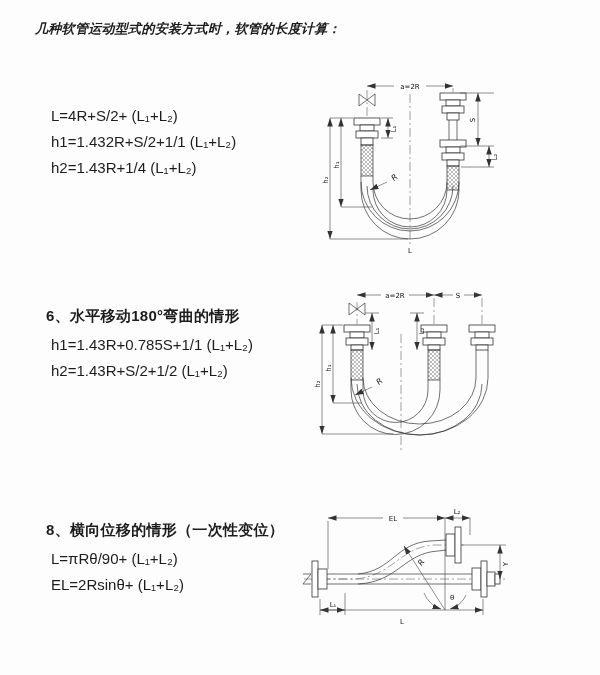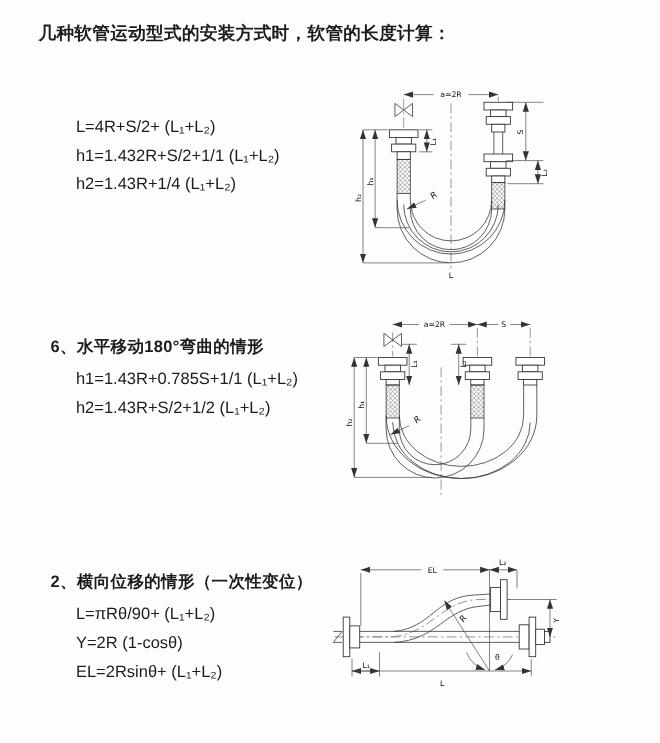--- a/index.html
+++ b/index.html
@@ -1,24 +1,24 @@
 <!DOCTYPE html>
 <html><head>
 <meta charset="utf-8">
 <style>
   html,body{margin:0;padding:0;}
   body{
     width:600px;height:675px;position:relative;overflow:hidden;
     background:#fdfdfd;color:#1c1c1c;
     font-family:"Liberation Sans","DejaVu Sans",sans-serif;
   }
-  .title{position:absolute;left:35px;top:20px;font-size:16px;font-weight:bold;letter-spacing:.3px;}
+  .title{position:absolute;left:35px;top:20px;font-size:13px;font-weight:bold;letter-spacing:.3px;font-style:italic;}
   .sec{position:absolute;left:46px;}
   .sec-h{font-size:15px;font-weight:bold;line-height:20px;margin:0 0 6px 0;letter-spacing:.3px;}
-  .f{font-size:15px;line-height:26px;margin-left:23px;white-space:pre;}
+  .f{font-size:15px;line-height:26px;margin-left:5px;white-space:pre;}
   svg{position:absolute;}
   svg text{font-family:"DejaVu Sans",sans-serif;font-size:7px;fill:#111;}
   .ln2{fill:none;stroke:#333;stroke-width:.7;}
   .dim{fill:none;stroke:#444;stroke-width:.6;}
   .cl{fill:none;stroke:#555;stroke-width:.55;stroke-dasharray:9 3 2 3;}
   .fit{fill:#fff;stroke:#333;stroke-width:.8;}
   .wbg{fill:#fdfdfd;}
   .rlab{font-style:italic;font-size:8px;}
 </style>
 </head>
@@ -32,23 +32,22 @@
   <div class="f">h2=1.43R+1/4 (L₁+L₂)</div>
 </div>
 
 <div class="sec" style="top:306px">
   <div class="sec-h">6、水平移动180°弯曲的情形</div>
   <div class="f">h1=1.43R+0.785S+1/1 (L₁+L₂)</div>
   <div class="f">h2=1.43R+S/2+1/2 (L₁+L₂)</div>
 </div>
 
 <div class="sec" style="top:520px">
-  <div class="sec-h">2、横向位移的情形（一次性变位）</div>
+  <div class="sec-h">8、横向位移的情形（一次性变位）</div>
   <div class="f">L=πRθ/90+ (L₁+L₂)</div>
-  <div class="f">Y=2R (1-cosθ)</div>
   <div class="f">EL=2Rsinθ+ (L₁+L₂)</div>
 </div>
 
 <svg style="left:308px;top:68px" width="292" height="200" viewBox="0 0 292 200">
   <defs>
     <marker id="a1" markerWidth="10" markerHeight="8" refX="8.5" refY="3.5" orient="auto-start-reverse" markerUnits="userSpaceOnUse">
       <path d="M0 .7 L8.5 3.5 L0 6.3 Z" fill="#333"></path>
     </marker>
     <pattern id="b1" width="4" height="4" patternUnits="userSpaceOnUse">
       <path d="M0 0 L4 4 M4 0 L0 4" stroke="#777" stroke-width=".5"></path>

